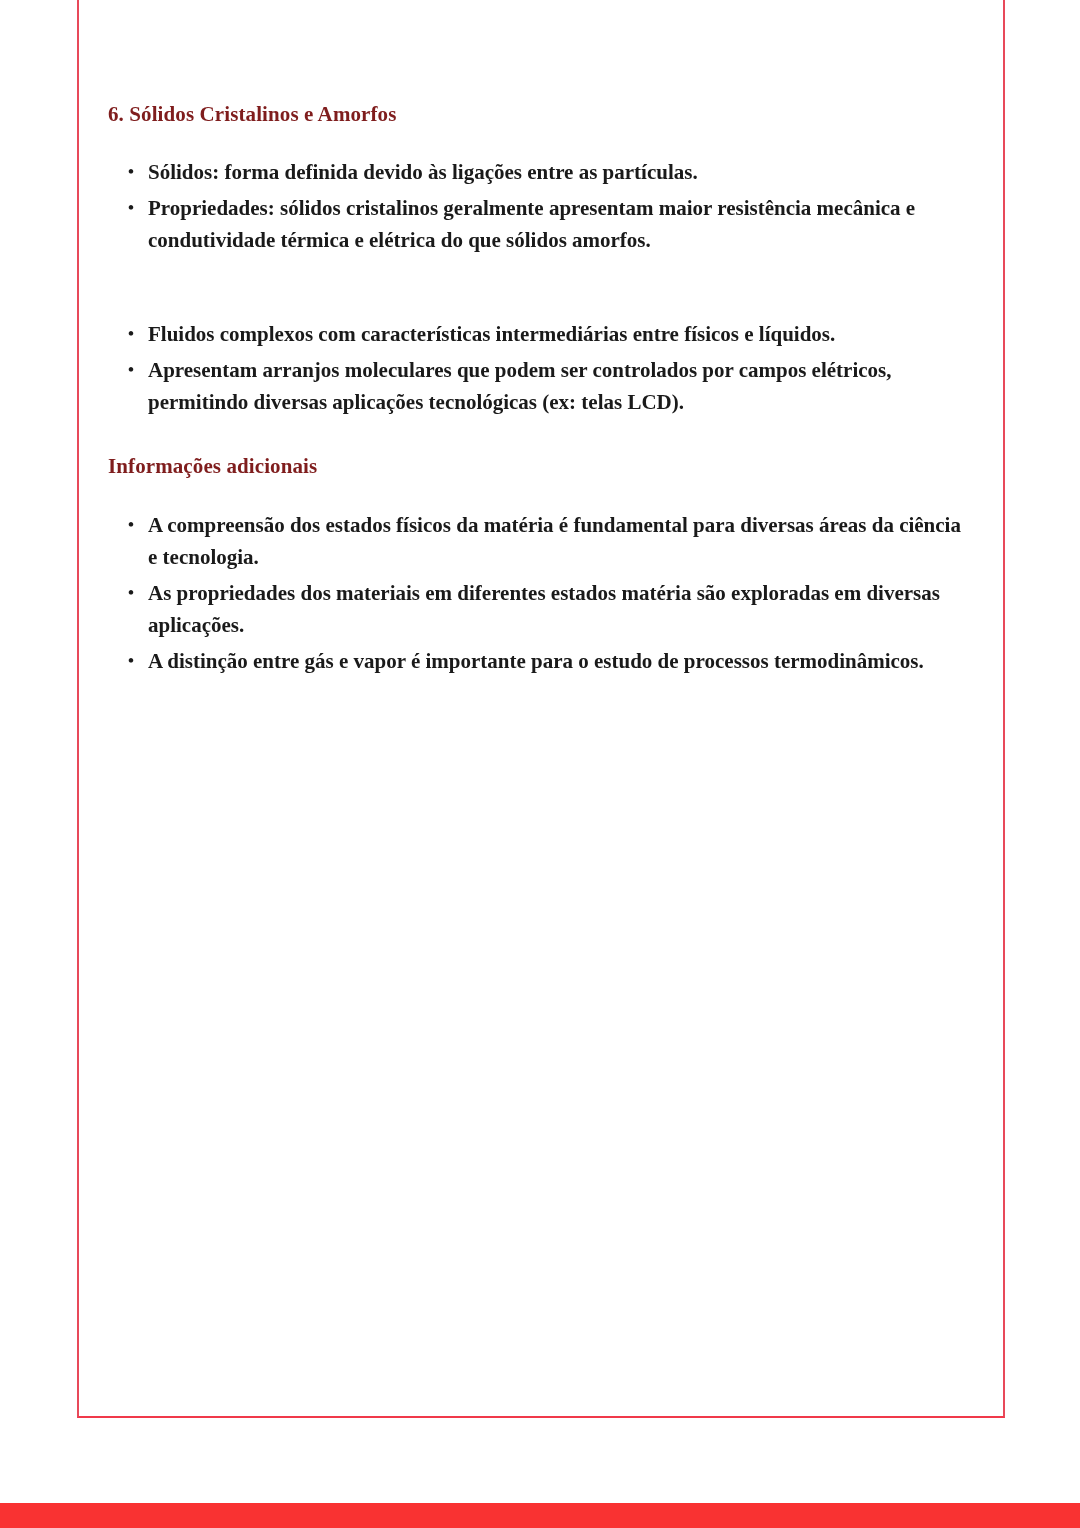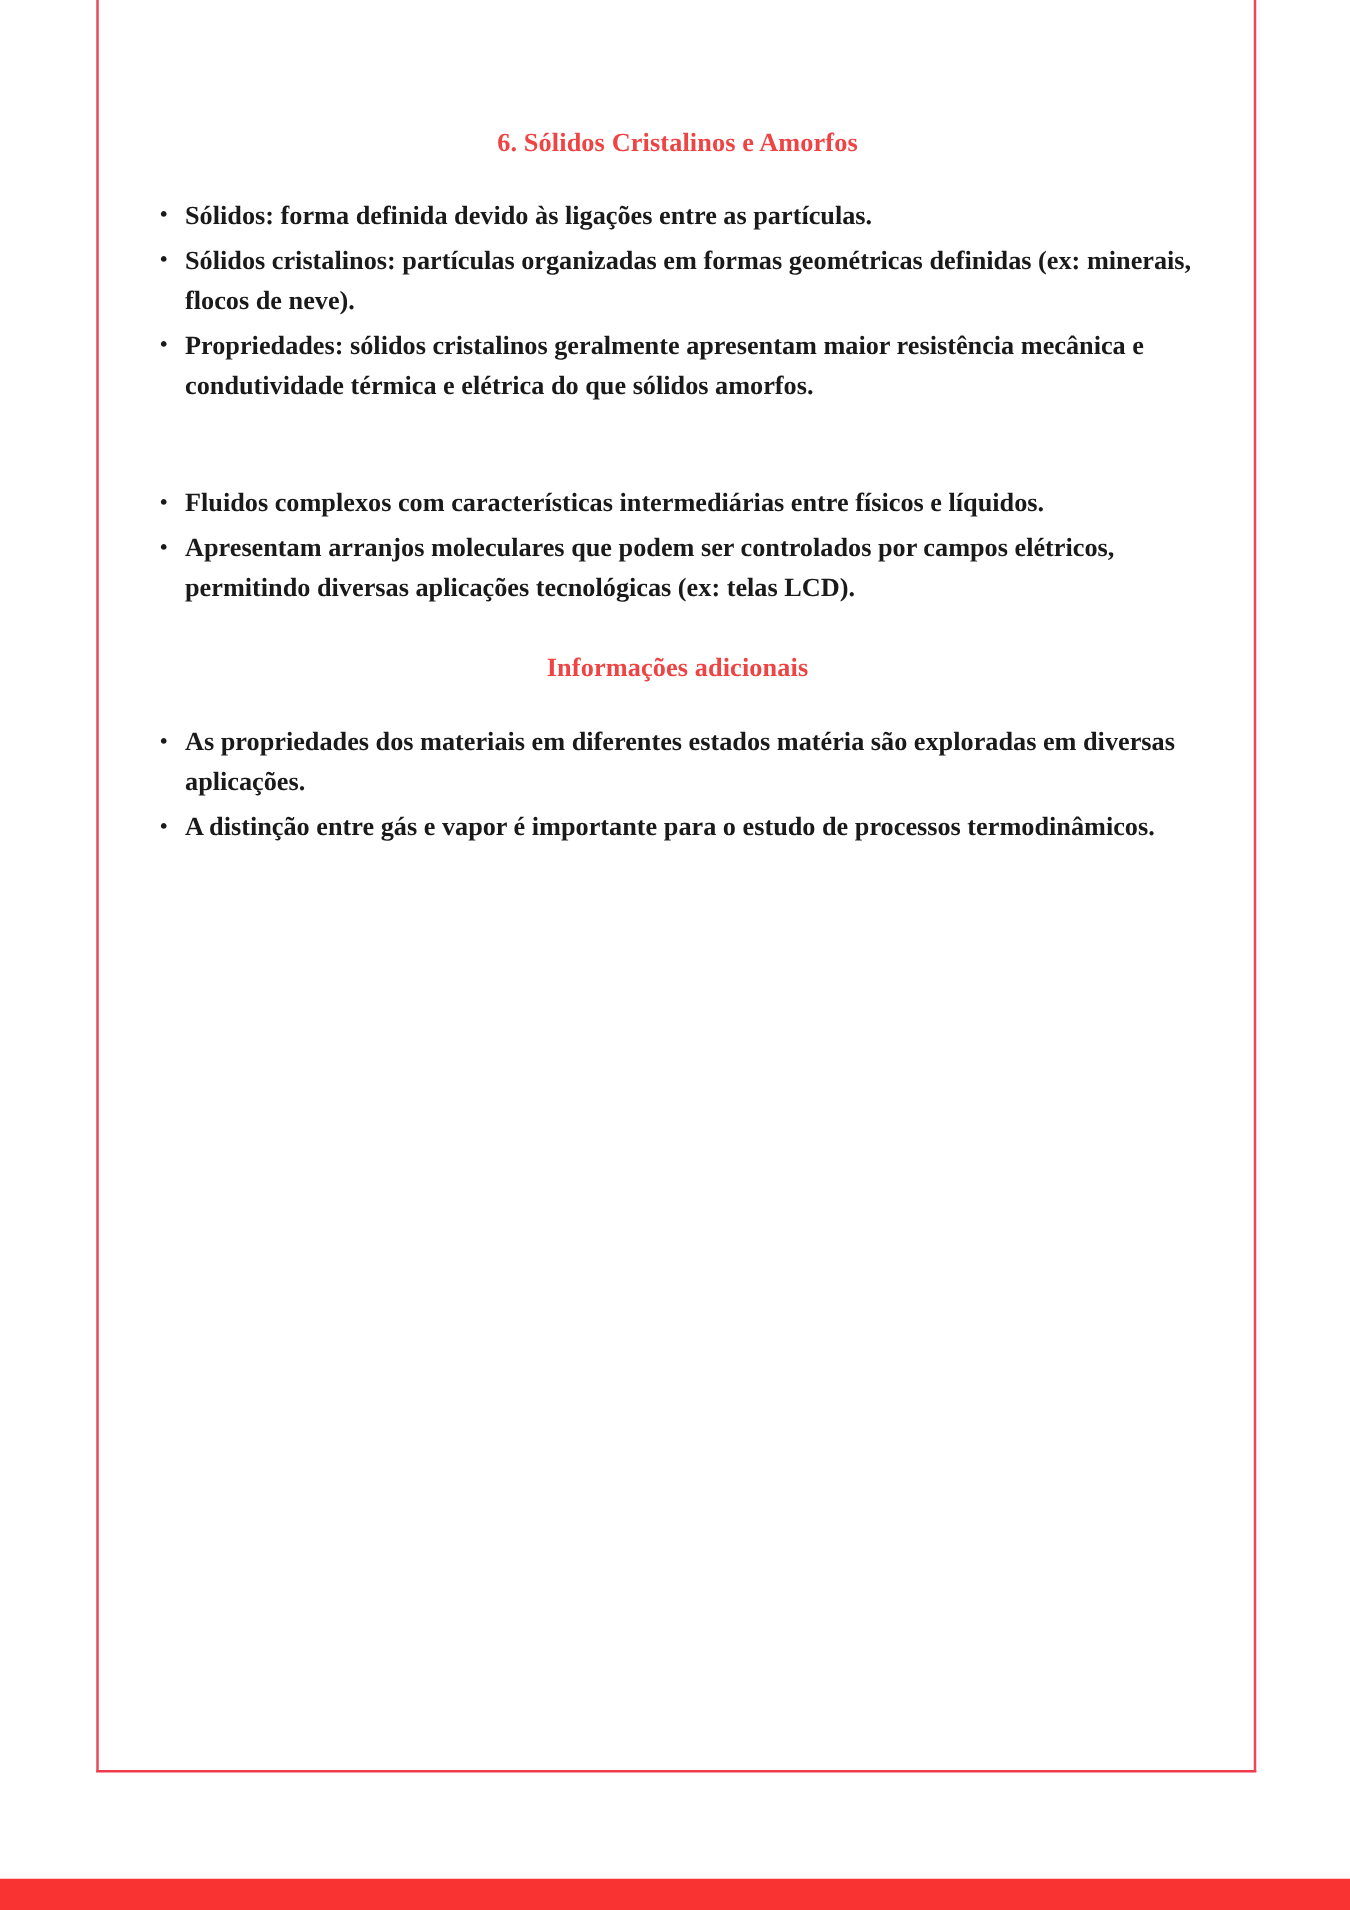--- a/index.html
+++ b/index.html
@@ -48,22 +48,21 @@
     top: 100px;
     width: 868px;
   }
 
   h2.section-heading {
     font-size: 21px;
     font-weight: bold;
     line-height: 1.35;
     letter-spacing: 0.1px;
     margin: 0;
-    color: #ef4444;
-    text-align: center;
+    color: #7f1d1d;
   }
 
   .block {
     margin: 0;
   }
 
   ul.bullets {
     list-style: none;
     margin: 0;
     padding: 0;
@@ -97,41 +96,41 @@
 
 <div class="page-frame"></div>
 
 <div class="content">
 
   <div class="block">
     <h2 class="section-heading">6. Sólidos Cristalinos e Amorfos</h2>
     <div class="gap-heading-to-list"></div>
     <ul class="bullets">
       <li>Sólidos: forma definida devido às ligações entre as partículas.</li>
-      <li>Sólidos cristalinos: partículas organizadas em formas geométricas definidas (ex: minerais, flocos de neve).</li>
       <li>Propriedades: sólidos cristalinos geralmente apresentam maior resistência mecânica e condutividade térmica e elétrica do que sólidos amorfos.</li>
     </ul>
   </div>
 
   <div class="gap-list-to-heading"></div>
 
   <div class="block">
     <div class="gap-heading-to-list"></div>
     <ul class="bullets">
       <li>Fluidos complexos com características intermediárias entre físicos e líquidos.</li>
       <li>Apresentam arranjos moleculares que podem ser controlados por campos elétricos, permitindo diversas aplicações tecnológicas (ex: telas LCD).</li>
     </ul>
   </div>
 
   <div class="gap-list-to-heading"></div>
 
   <div class="block">
     <h2 class="section-heading">Informações adicionais</h2>
     <div class="gap-heading-to-list"></div>
     <ul class="bullets">
+      <li>A compreensão dos estados físicos da matéria é fundamental para diversas áreas da ciência e tecnologia.</li>
       <li>As propriedades dos materiais em diferentes estados matéria são exploradas em diversas aplicações.</li>
       <li>A distinção entre gás e vapor é importante para o estudo de processos termodinâmicos.</li>
     </ul>
   </div>
 
 </div>
 
 <div class="bottom-bar"></div>
 
 </body></html>

